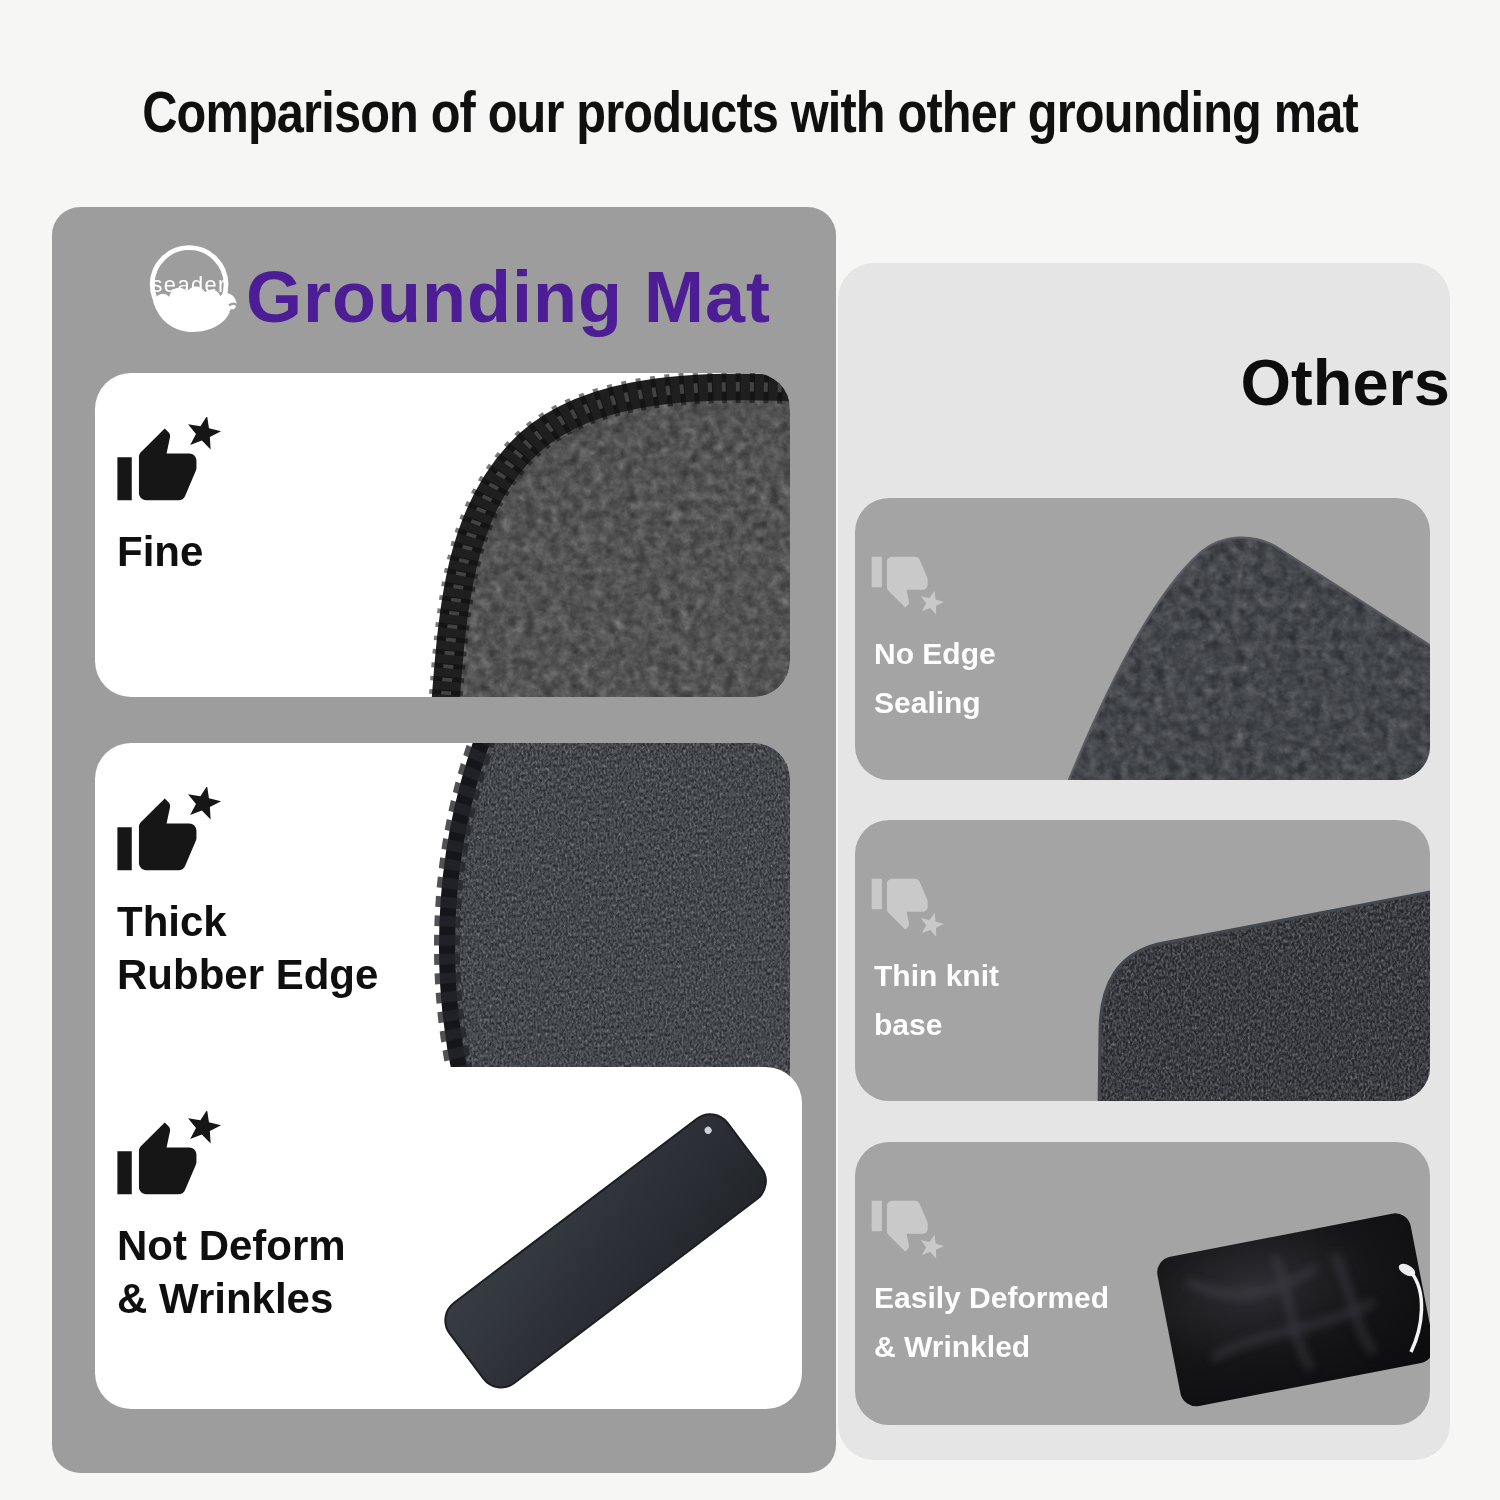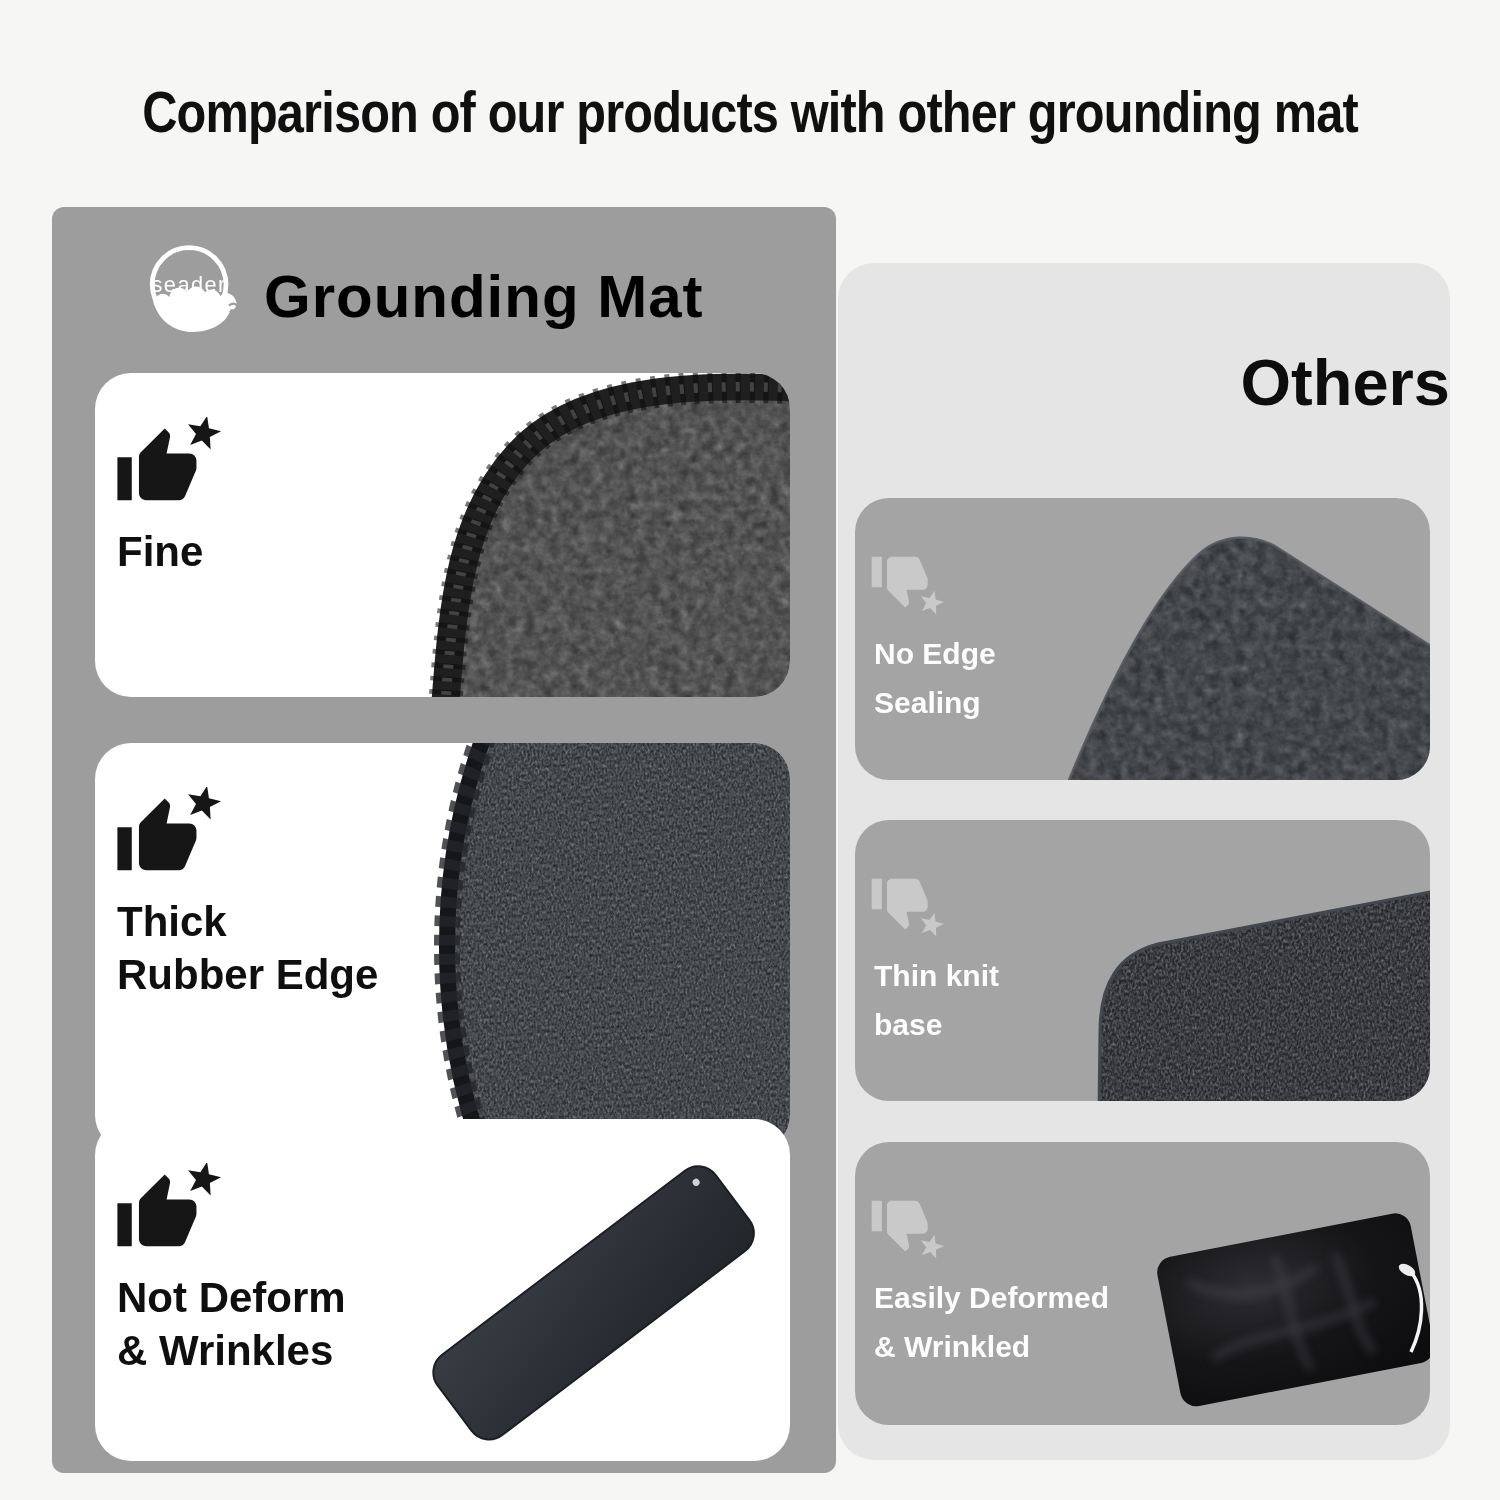--- a/index.html
+++ b/index.html
@@ -11,34 +11,34 @@
   }
   .main-title{
     position:absolute;top:78px;left:0;width:1500px;
     text-align:center;font-size:58px;font-weight:bold;color:#101010;
     letter-spacing:-1px;transform:scaleX(0.84);transform-origin:50% 50%;
     white-space:nowrap;
   }
   
   .our-panel{
     position:absolute;left:52px;top:207px;width:784px;height:1266px;
-    background:#9d9d9d;border-radius:12px;z-index:2;
+    background:#9d9d9d;border-radius:28px;z-index:2;
   }
   .logo{position:absolute;left:86px;top:32px;width:106px;height:112px;}
   .our-title{
-    position:absolute;left:212px;top:50px;font-size:60px;line-height:80px;
-    font-weight:bold;color:#000000;letter-spacing:1px;white-space:nowrap;
+    position:absolute;left:194px;top:50px;font-size:72px;line-height:80px;
+    font-weight:bold;color:#4c1d95;letter-spacing:1px;white-space:nowrap;
   }
   .our-card{
     position:absolute;left:43px;width:695px;background:#ffffff;
     border-radius:36px;overflow:hidden;
   }
   .card1{top:166px;height:324px;}
   .card2{top:536px;height:408px;}
-  .card3{top:912px;height:342px;}
+  .card3{top:860px;height:342px;padding-left:12px;}
   .tu{position:absolute;left:16px;top:44px;width:112px;height:94px;z-index:3;}
   .our-label{
     position:absolute;left:22px;top:152px;z-index:3;
     font-size:42px;line-height:53px;font-weight:bold;color:#0f0f0f;white-space:nowrap;
   }
   .photo{position:absolute;top:0;right:0;height:100%;}
   .p1{width:365px;}
   .p2{width:400px;}
   .p3{width:420px;}
   

